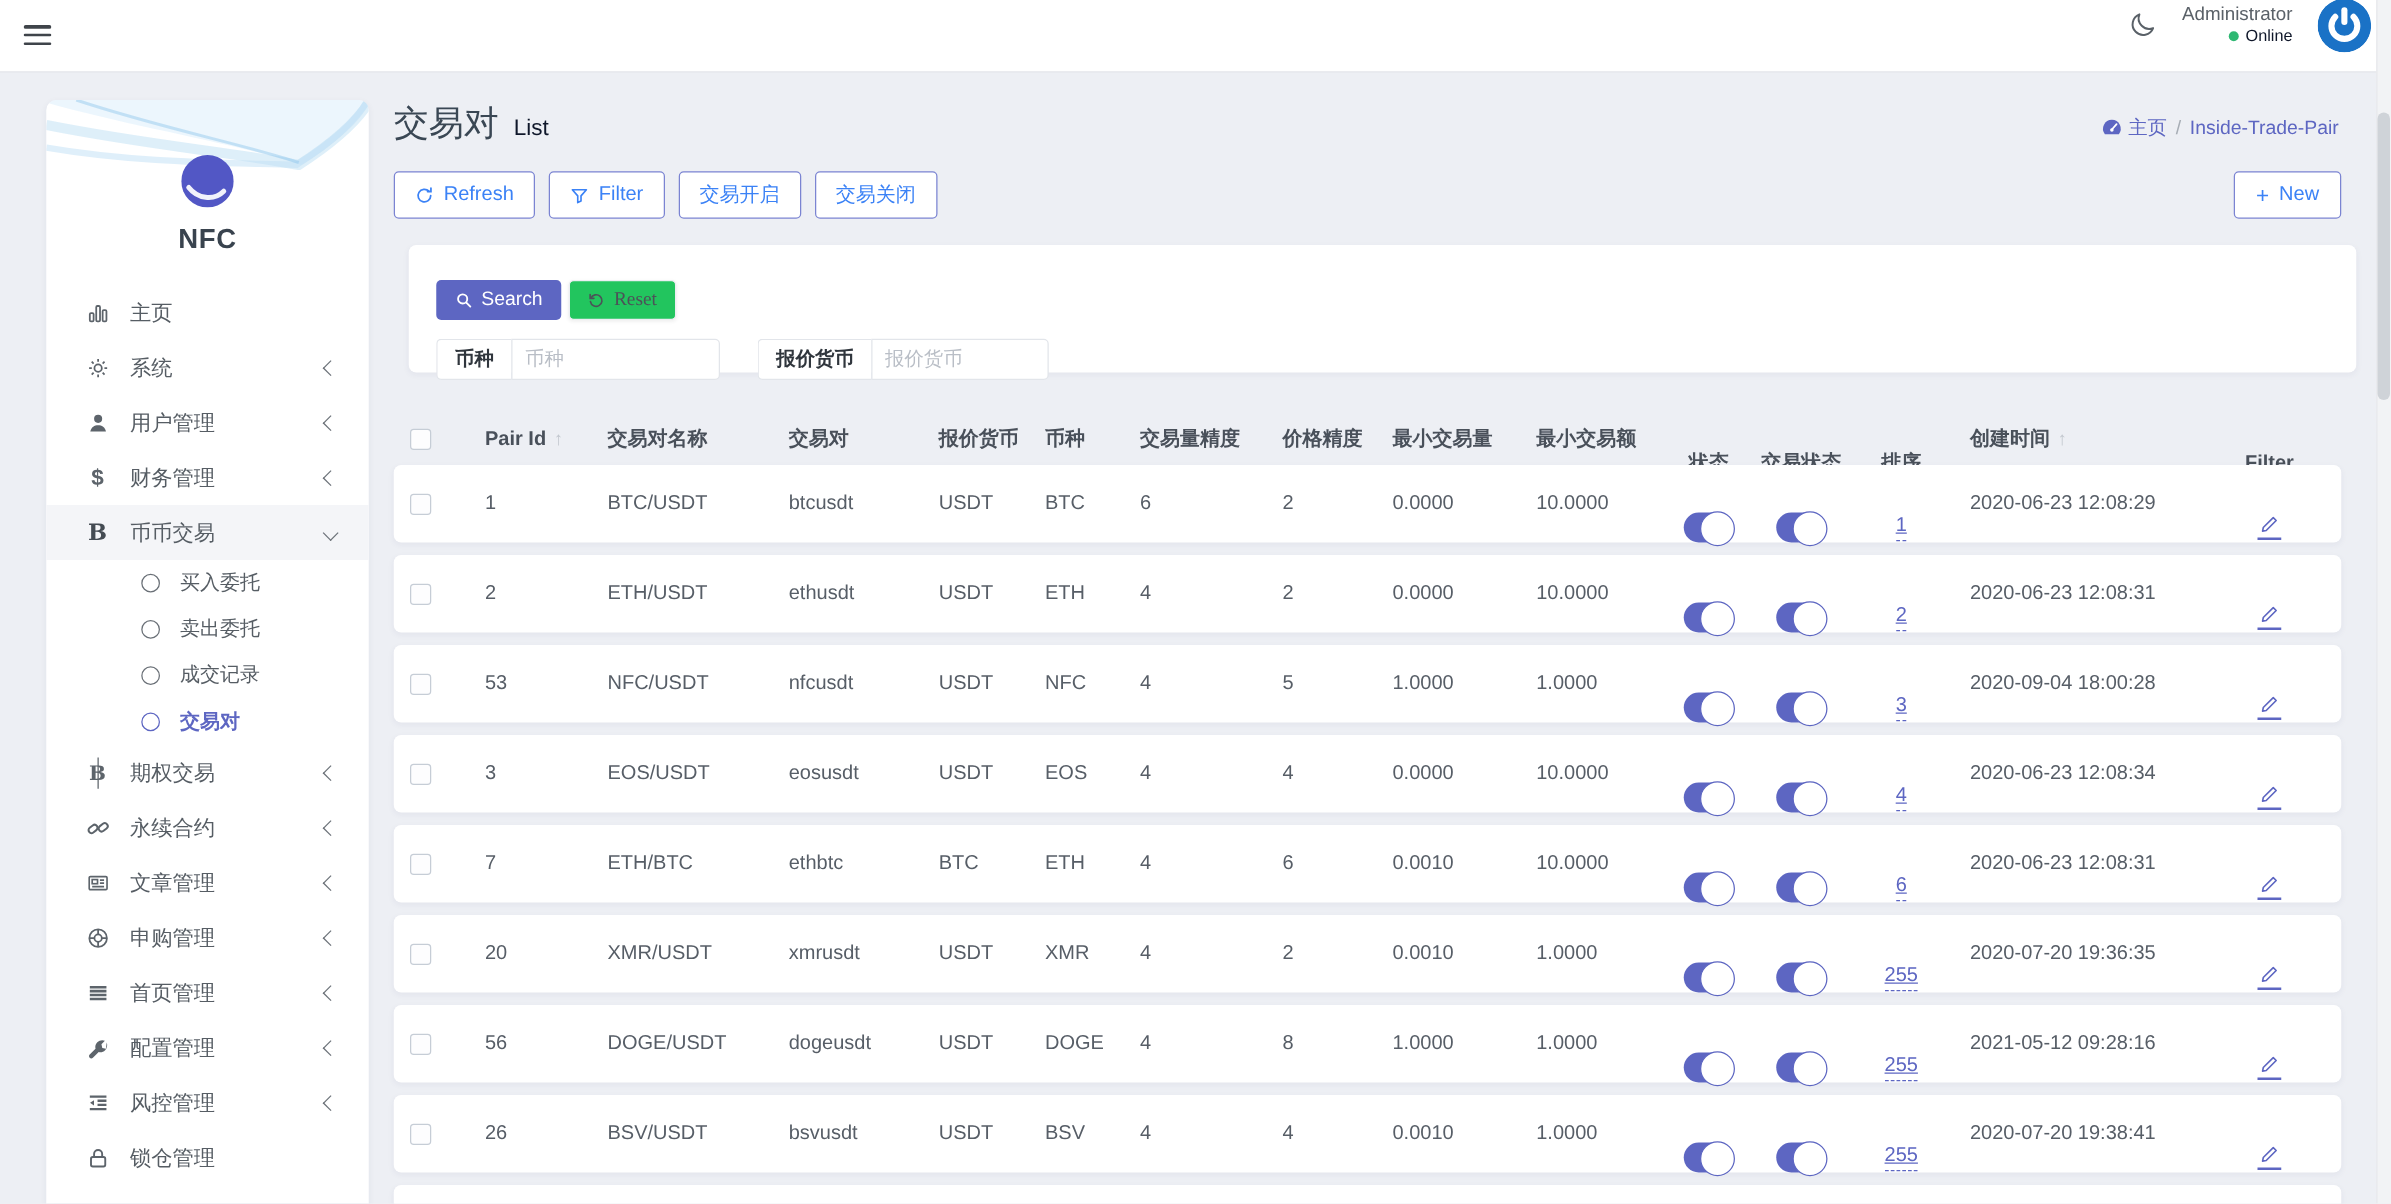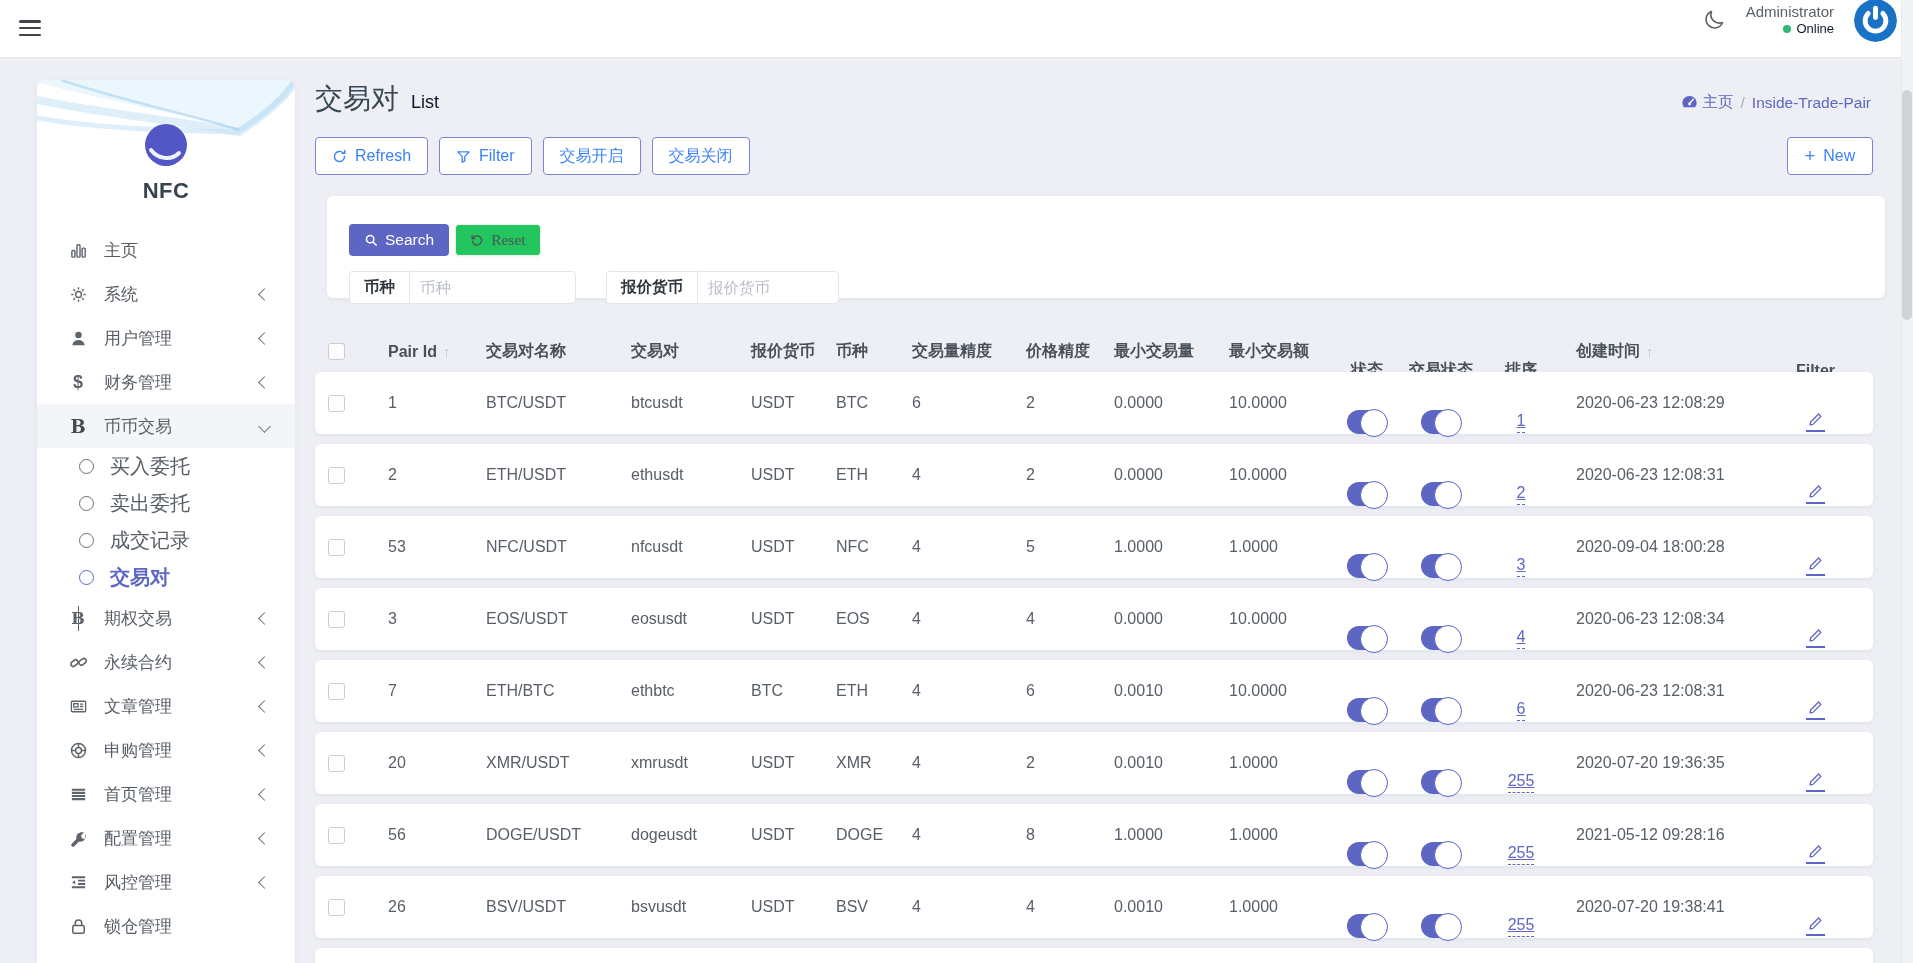--- a/index.html
+++ b/index.html
@@ -31,21 +31,21 @@
   .m-icon { width:22px; display:flex; justify-content:center; align-items:center; color:#5d646b; flex:none; }
   .m-icon svg { width:19px; height:19px; }
   .m-label { margin-left:15px; flex:1; }
   .txt-ic { font-size:18px; font-weight:600; }
   .serif-ic { font-family:"DejaVu Serif",serif; font-weight:600; font-size:18px; color:#444b53; }
   .ic-baht { position:relative; font-family:"DejaVu Serif",serif; font-weight:600; font-size:16px; }
   .ic-baht::after { content:""; position:absolute; left:50%; top:-3px; bottom:-3px; width:1.4px; background:currentColor; }
   .chev { width:9px; height:9px; border-right:1.7px solid #6a7077; border-bottom:1.7px solid #6a7077; display:inline-block; flex:none; }
   .chev-left { transform:rotate(135deg); }
   .chev-down { transform:rotate(45deg); }
-  .submenu-item { display:flex; align-items:center; height:37px; padding-left:42px; font-size:20px; color:#565d64; cursor:pointer; }
+  .submenu-item { display:flex; align-items:center; height:37px; padding-left:76px; font-size:16px; color:#565d64; cursor:pointer; }
   .sub-circle { width:15px; height:15px; border:1.6px solid #6a7077; border-radius:50%; margin-right:16px; flex:none; }
   .submenu-item.active { color:#5d66c2; font-weight:bold; }
   .submenu-item.active .sub-circle { border-color:#5d66c2; }
 
   
   .main { position:absolute; left:315px; top:80px; width:1558px; }
   .page-head { position:relative; height:46px; }
   .title-row { display:flex; align-items:baseline; gap:12px; }
   .page-title { font-size:28px; color:#3a4754; font-weight:500; }
   .page-subtitle { font-size:18px; color:#0f172a; }

